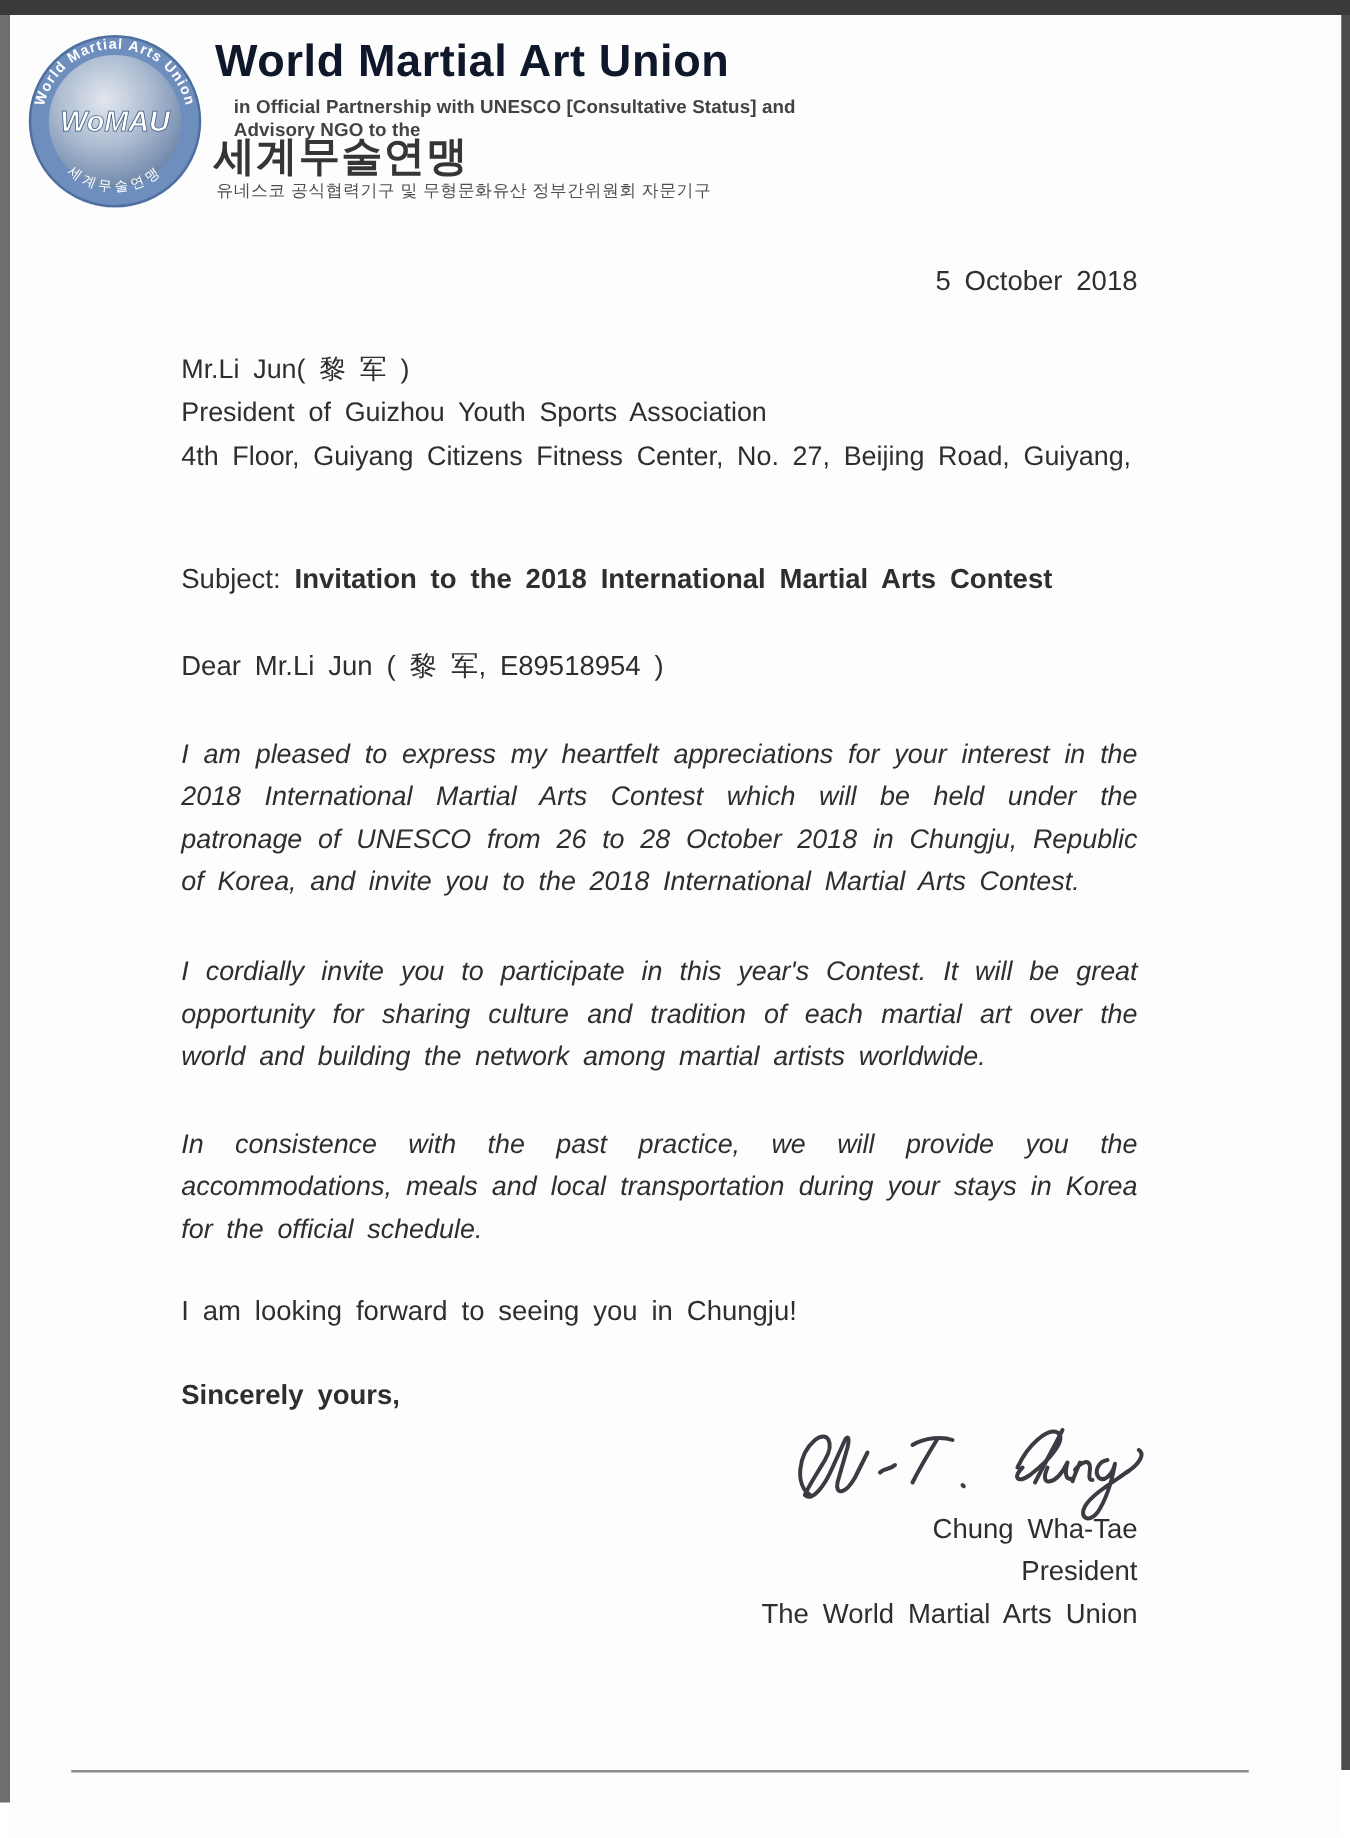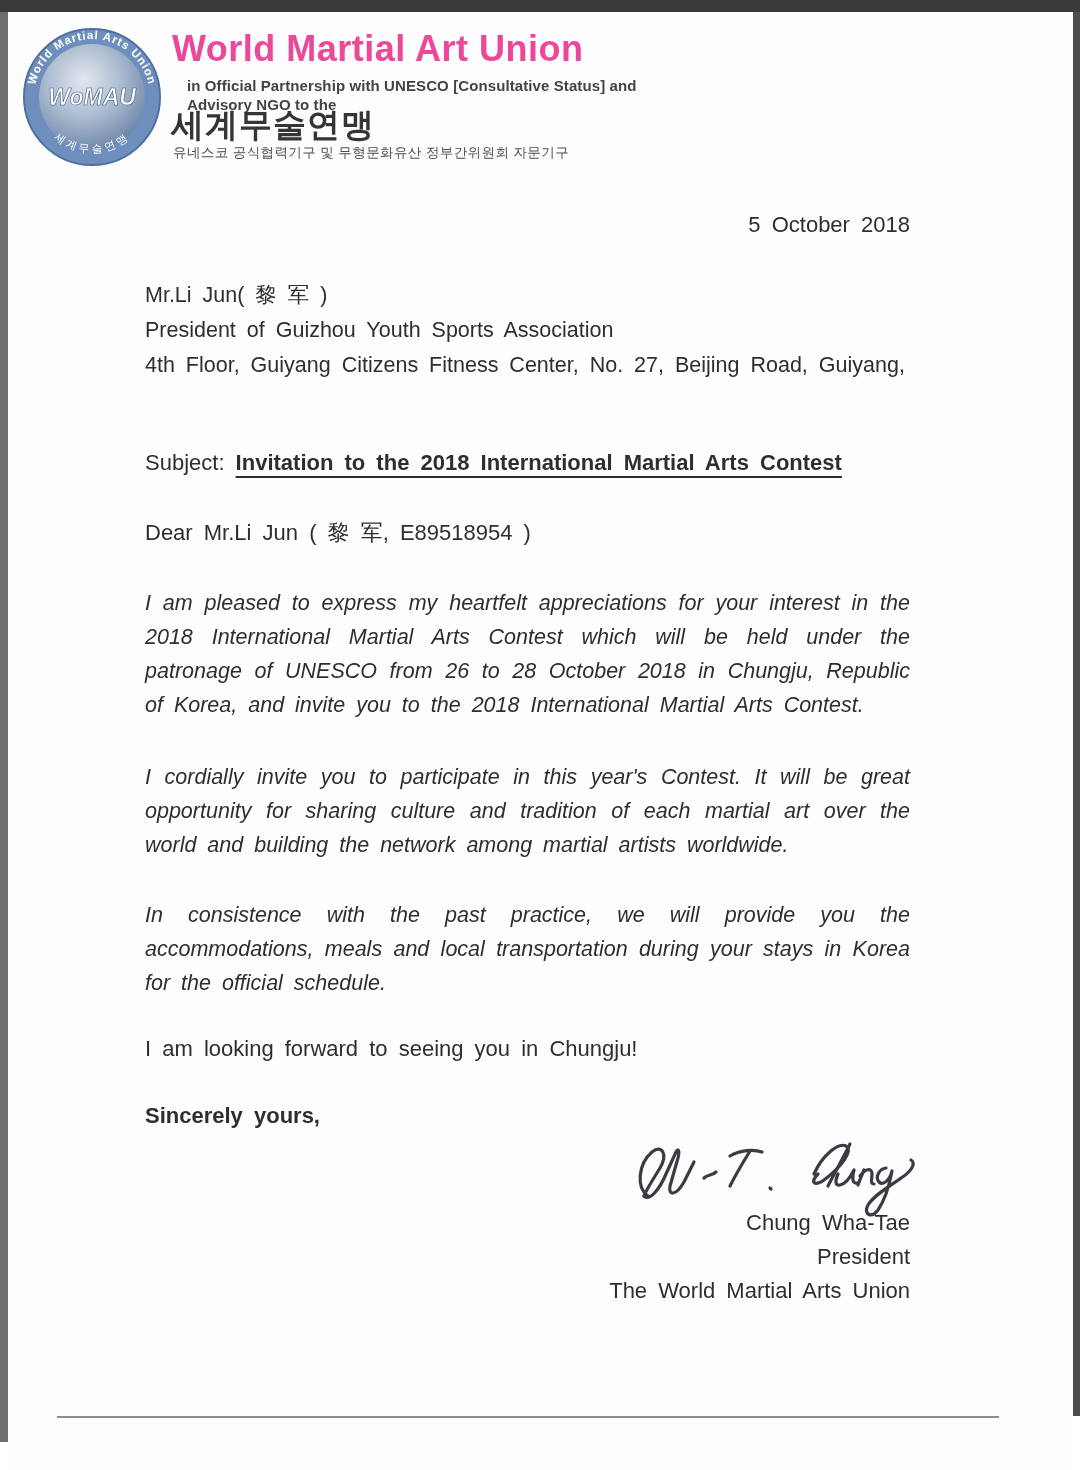--- a/index.html
+++ b/index.html
@@ -15,21 +15,21 @@
   .edge-top    { left: 0; top: 0; width: 1080px; height: 12px; background: #3a3a3c; }
   .edge-left   { left: 0; top: 12px; width: 8px; height: 1430px; background: #6e6e71; }
   .edge-right  { right: 0; top: 12px; width: 7px; height: 1404px; background: #4c4c4e; }
 
   .paper { position: absolute; left: 8px; top: 12px; width: 1065px; height: 1458px; background: #fdfdfd; }
 
   
   .logo-wrap { position: absolute; left: 22px; top: 24px; width: 140px; height: 146px; }
   .org-name {
     position: absolute; left: 172px; top: 28px;
-    font-size: 36px; font-weight: bold; color: #ec4899; letter-spacing: 0.5px;
+    font-size: 36px; font-weight: bold; color: #0f172a; letter-spacing: 0.5px;
   }
   .org-sub {
     position: absolute; left: 187px; top: 76px;
     font-size: 15px; line-height: 19px; color: #434345; letter-spacing: 0.1px;
     width: 470px;
     font-weight: bold;
   }
   .org-kr {
     position: absolute; left: 171px; top: 103px;
     font-size: 33px; font-weight: bold; color: #353537; letter-spacing: 1px;
@@ -39,21 +39,20 @@
     font-size: 13.5px; color: #4e4e50; letter-spacing: 0.4px;
   }
 
   
   .line { position: absolute; left: 145px; width: 765px; font-size: 22px; color: #2e2e30; word-spacing: 5px; }
   .date-line { top: 212px; text-align: right; }
   .recipient { top: 278px; line-height: 35px; font-size: 21.5px; }
   .subject-line { top: 450px; }
   .subject-strong {
     font-weight: bold;
-    text-decoration: underline;
     text-decoration-thickness: 2px;
     text-underline-offset: 6px;
   }
   .greeting { top: 518px; }
   .para { text-align: justify; line-height: 34px; font-size: 21.5px; word-spacing: 5px; font-style: italic; }
   .para-1 { top: 586px; }
   .para-2 { top: 760px; }
   .para-3 { top: 898px; }
   .closing { top: 1036px; }
   .valediction { top: 1103px; font-weight: bold; }

